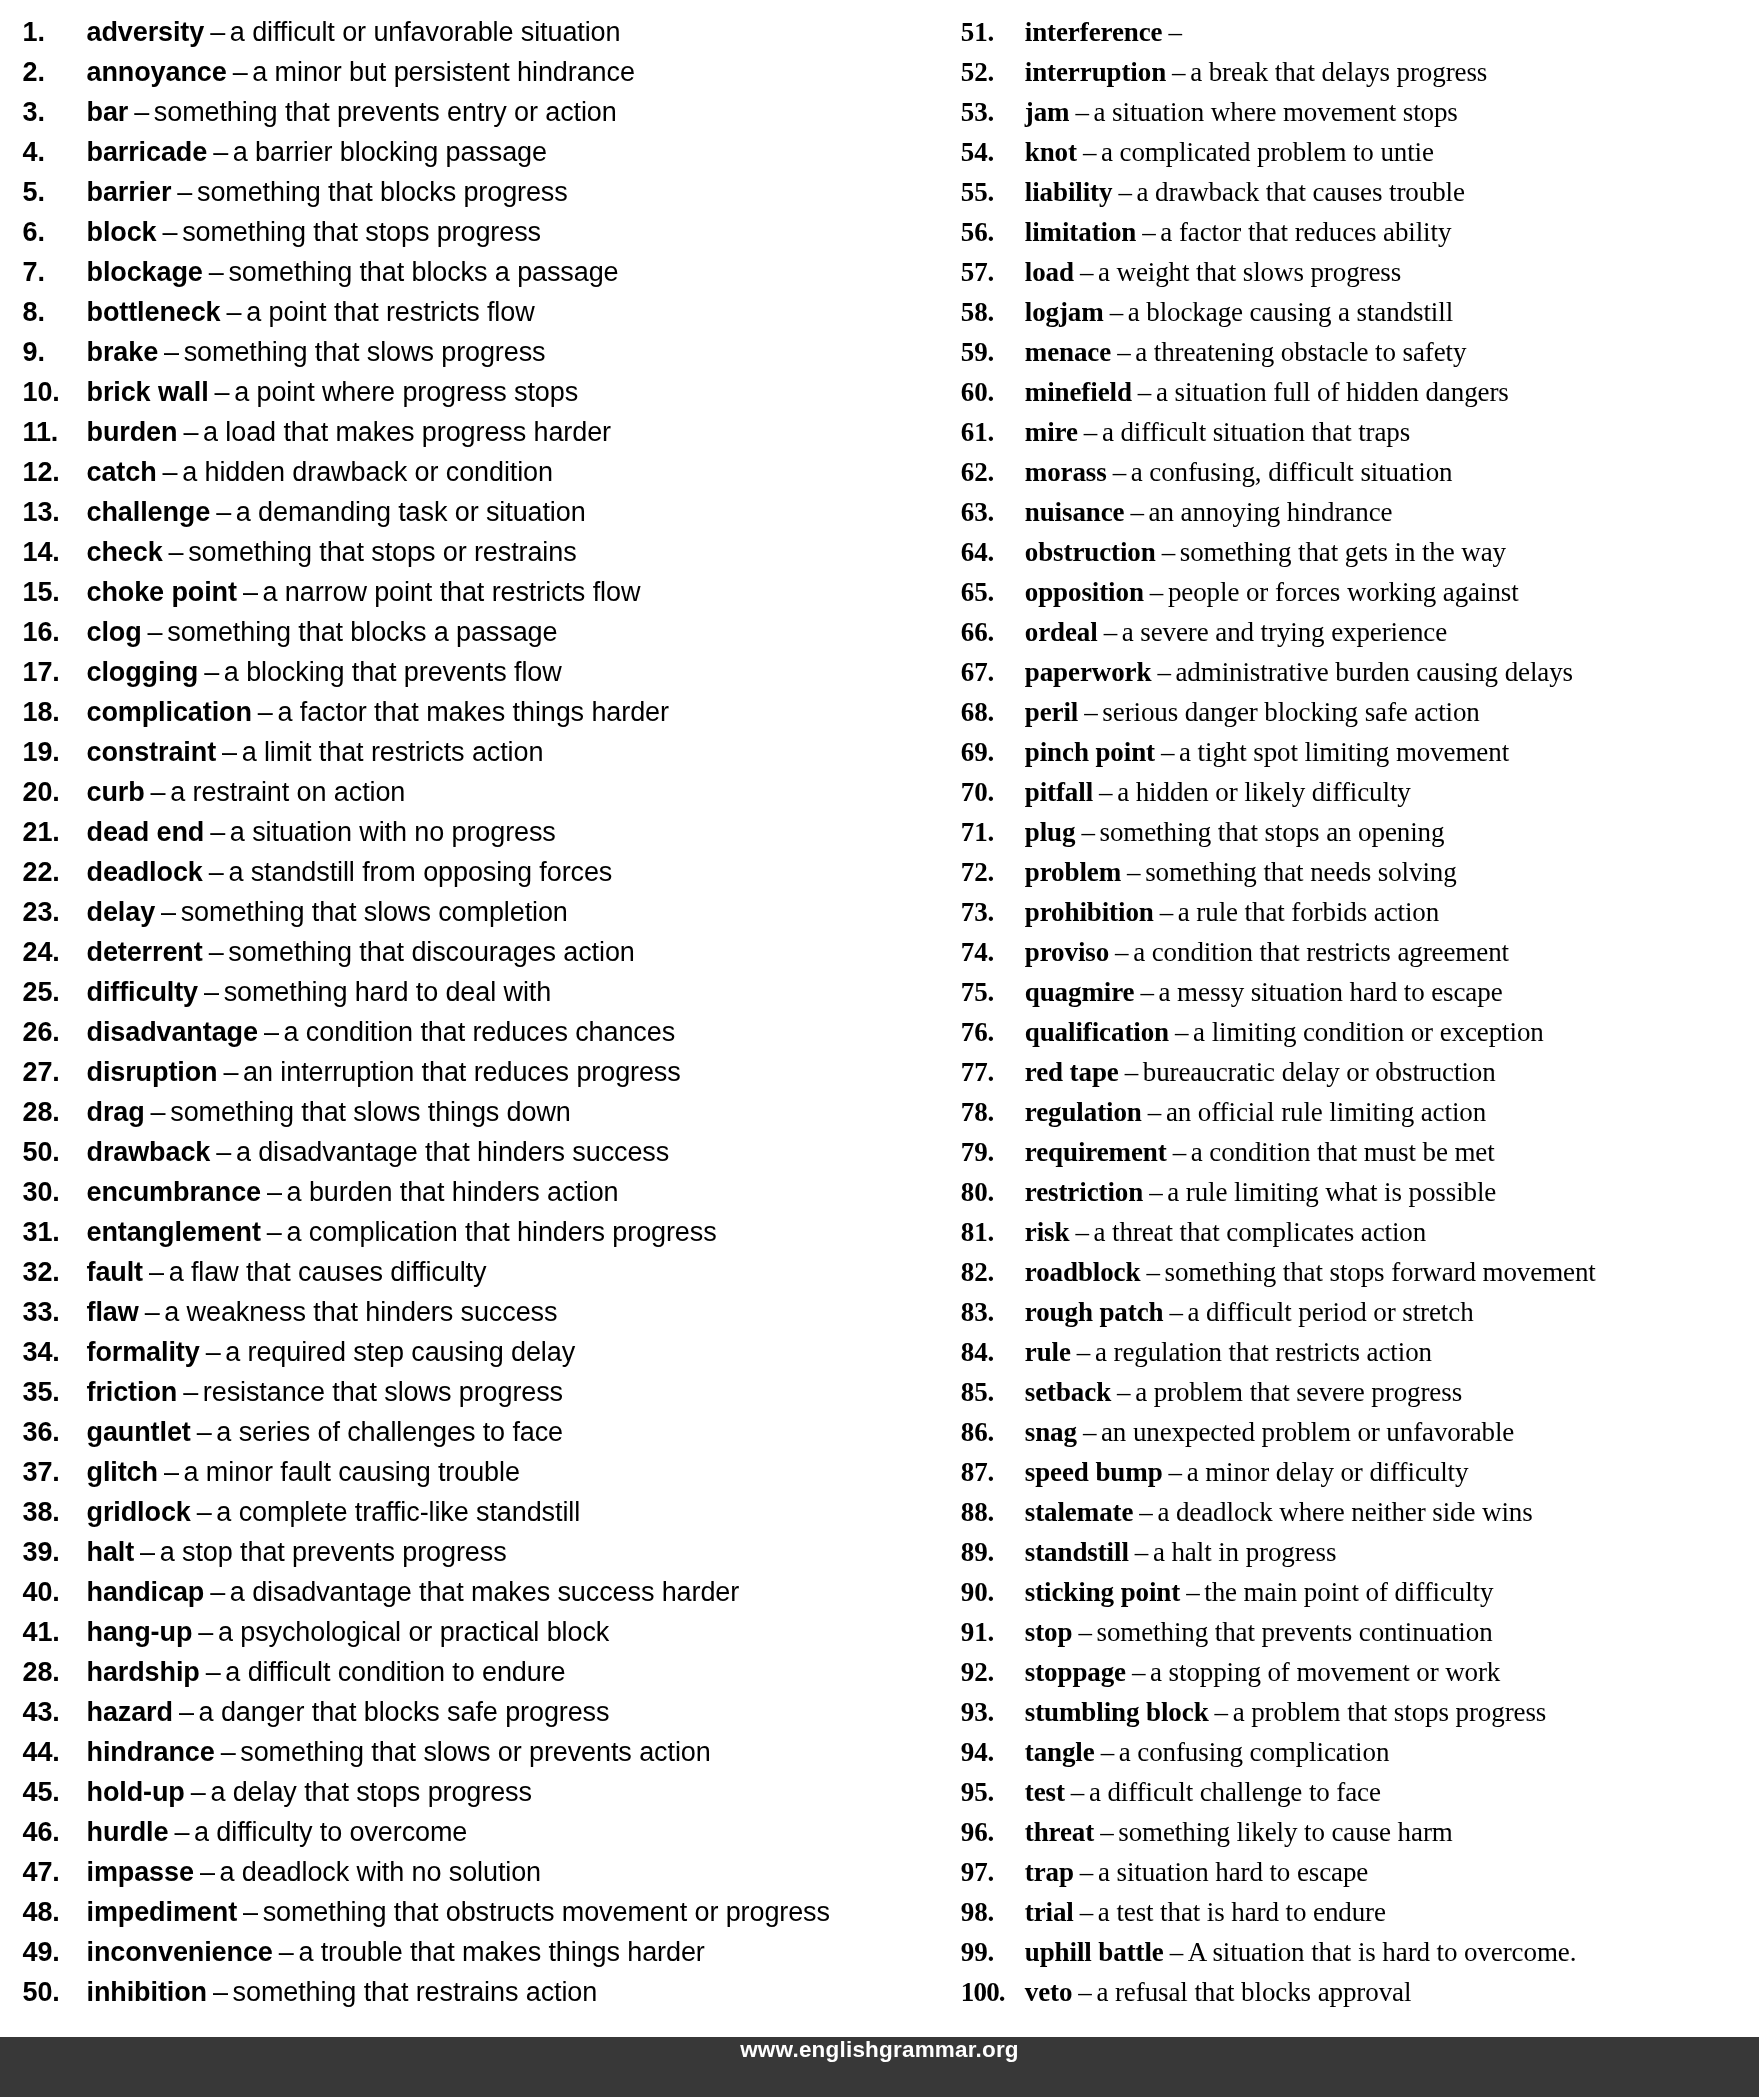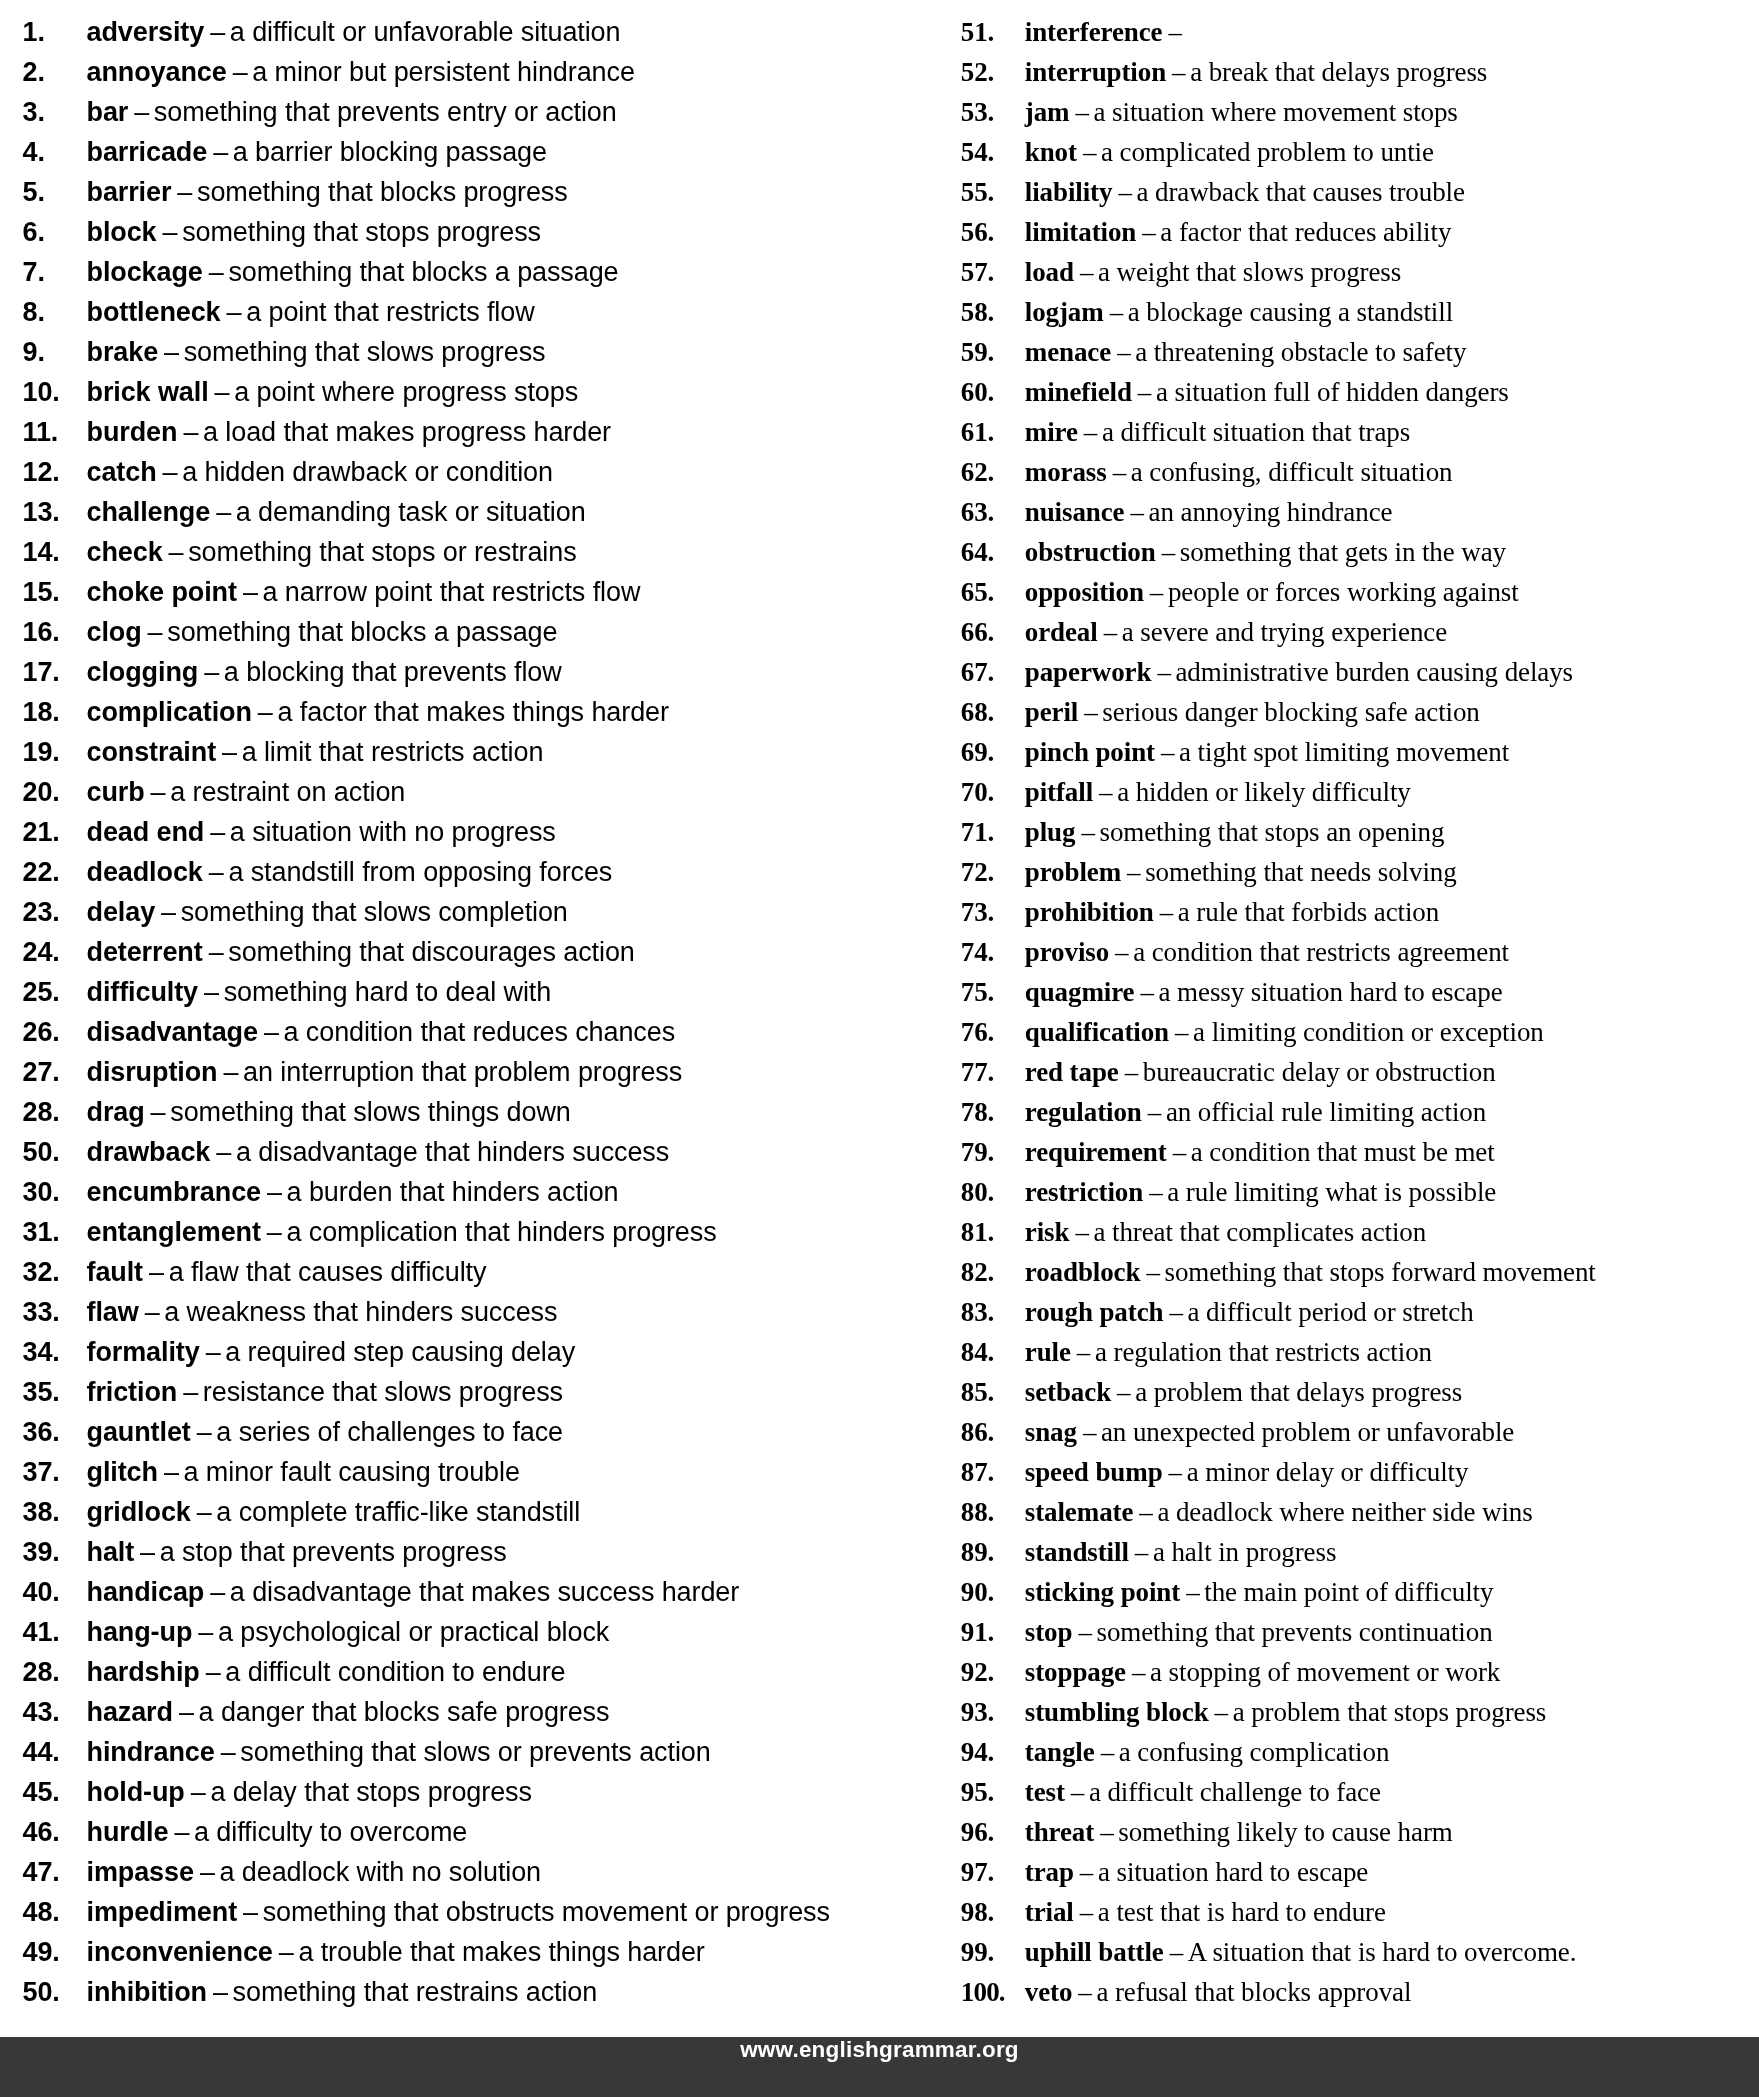--- a/index.html
+++ b/index.html
@@ -260,21 +260,21 @@
           <li class="row">
             <span class="num">26.</span>
             <span class="term">disadvantage</span>
             <span class="dash">–</span>
             <span class="def">a condition that reduces chances</span>
           </li>
           <li class="row">
             <span class="num">27.</span>
             <span class="term">disruption</span>
             <span class="dash">–</span>
-            <span class="def">an interruption that problem progress</span>
+            <span class="def">an interruption that reduces progress</span>
           </li>
           <li class="row">
             <span class="num">28.</span>
             <span class="term">drag</span>
             <span class="dash">–</span>
             <span class="def">something that slows things down</span>
           </li>
           <li class="row">
             <span class="num">50.</span>
             <span class="term">drawback</span>
@@ -612,21 +612,21 @@
           <li class="row">
             <span class="num">84.</span>
             <span class="term">rule</span>
             <span class="dash">–</span>
             <span class="def">a regulation that restricts action</span>
           </li>
           <li class="row">
             <span class="num">85.</span>
             <span class="term">setback</span>
             <span class="dash">–</span>
-            <span class="def">a problem that delays progress</span>
+            <span class="def">a problem that severe progress</span>
           </li>
           <li class="row">
             <span class="num">86.</span>
             <span class="term">snag</span>
             <span class="dash">–</span>
             <span class="def">an unexpected problem or unfavorable</span>
           </li>
           <li class="row">
             <span class="num">87.</span>
             <span class="term">speed bump</span>

